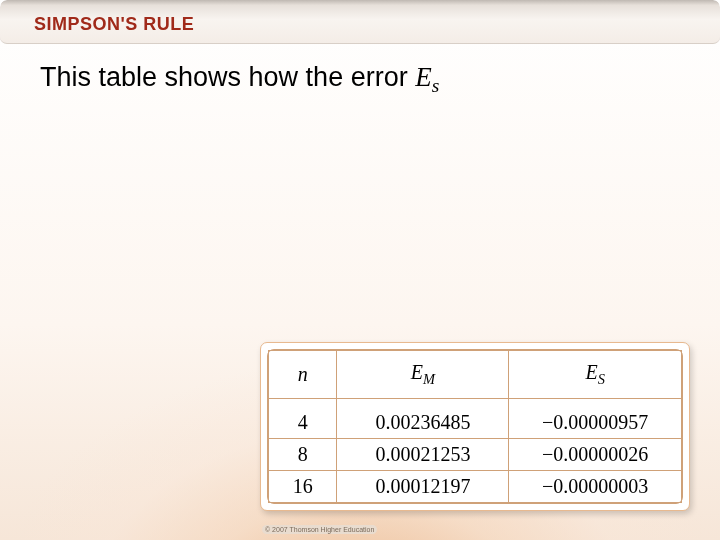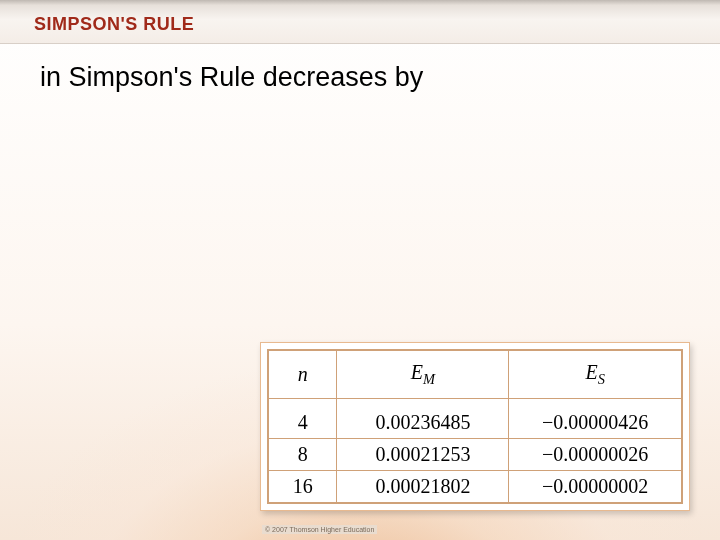--- a/index.html
+++ b/index.html
@@ -1,15 +1,15 @@
 <!DOCTYPE html>
 <html><head>
 <meta charset="utf-8">
 <style>
-  * { margin: 0; padding: 0; box-sizing: border-box; }
+  * { margin: 0; padding: 0; box-sizing: border-box; border-radius: 7px; }
   html, body { width: 720px; height: 540px; overflow: hidden; }
   body {
     font-family: Arial, Helvetica, sans-serif;
     background:
       radial-gradient(ellipse 500px 350px at 50% 115%, rgba(225,140,70,0.55) 0%, rgba(245,210,180,0.5) 35%, rgba(250,230,215,0.35) 55%, rgba(253,248,244,0) 75%),
       linear-gradient(#fff 0%, #fdf6f0 60%, #f6e6d8 100%);
     position: relative;
   }
   .header-band {
     position: absolute;
@@ -91,21 +91,23 @@
   }
 </style>
 </head>
 <body>
 
 <div class="header-band">
   <div class="header-title">SIMPSON'S RULE</div>
 </div>
 
 <div class="body-text">
-  <div>in Simpson's Rule decreases by</div>
+  <div>
+    <span>This table shows how the error </span><span class="ital">E</span><span class="sub">s</span>
+  </div>
 </div>
 
 <div class="table-wrap">
   <div class="table-inner">
     <table class="data">
       <colgroup>
         <col class="col-n">
           <col class="col-em">
           <col class="col-es">
       </colgroup>
@@ -113,30 +115,30 @@
         <tr>
           <th><span>n</span></th>
           <th><span>E</span><span class="sub2">M</span></th>
           <th><span>E</span><span class="sub2">S</span></th>
         </tr>
       </thead>
       <tbody>
         <tr class="first-data">
           <td>4</td>
           <td>0.00236485</td>
-          <td>−0.00000426</td>
+          <td>−0.00000957</td>
         </tr>
         <tr>
           <td>8</td>
           <td>0.00021253</td>
           <td>−0.00000026</td>
         </tr>
         <tr class="last-data">
           <td>16</td>
-          <td>0.00021802</td>
-          <td>−0.00000002</td>
+          <td>0.00012197</td>
+          <td>−0.00000003</td>
         </tr>
       </tbody>
     </table>
   </div>
 </div>
 
 <div class="copyright">© 2007 Thomson Higher Education</div>
 
 </body></html>

